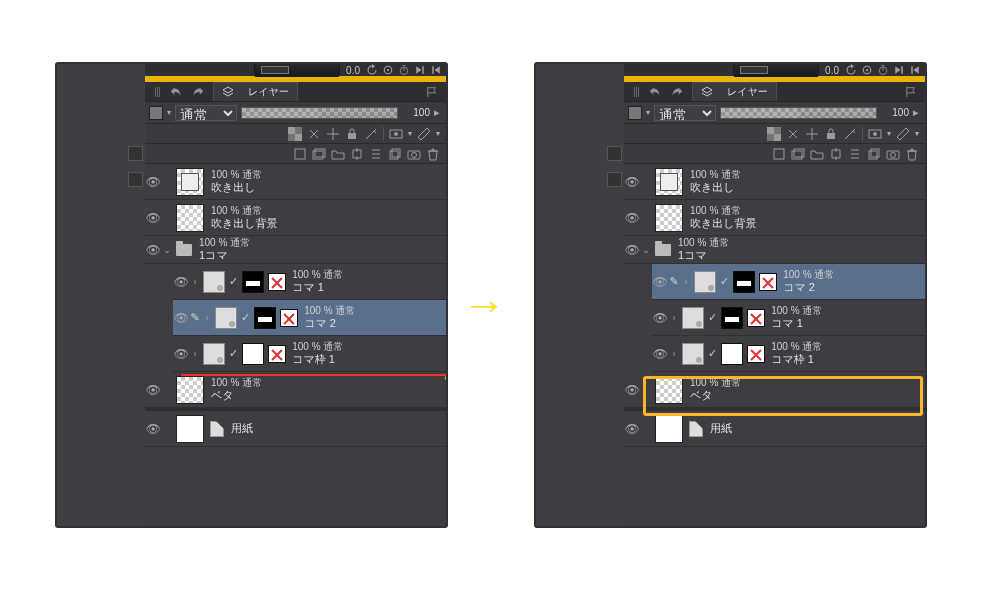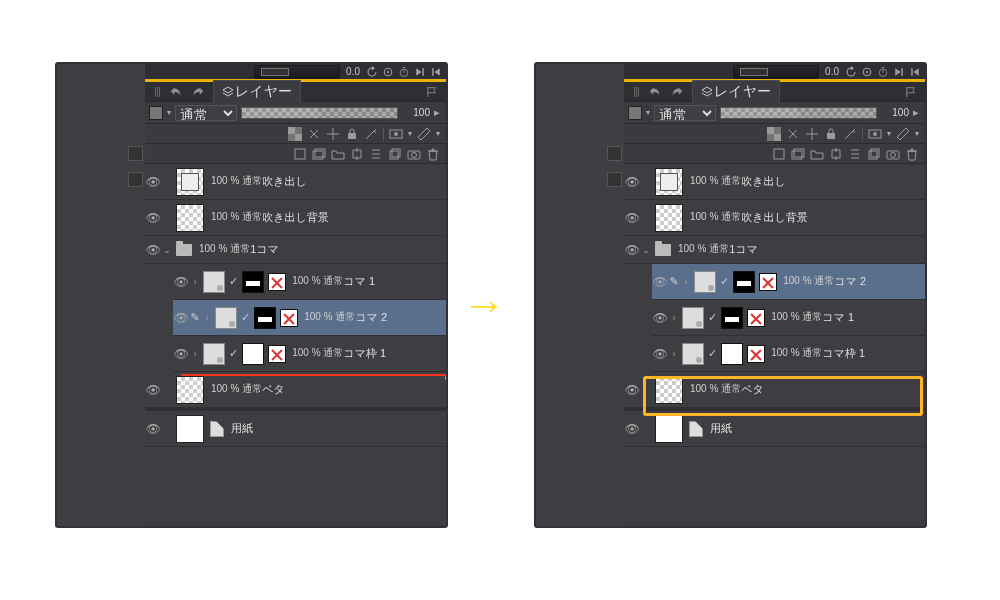--- a/index.html
+++ b/index.html
@@ -29,21 +29,21 @@
     background: #3e3e42;
     position: relative;
   }
   
   .nav {
     height: 18px;
     background: #2f2f33;
     display: flex; align-items: center; justify-content: flex-end;
     padding-right: 4px;
     gap: 4px;
-    border-bottom: 3px solid #eab308;
+    border-bottom: 6px solid #eab308;
   }
   .navwin {
     width: 86px; height: 14px;
     background: linear-gradient(#2a2a2e,#1a1a1e);
     border: 1px solid #1a1a1e;
     border-radius: 2px;
     position: relative;
   }
   .navwin::after{
     content:"";
@@ -56,25 +56,25 @@
   .tabbar {
     height: 20px;
     background: #2f2f33;
     display:flex;align-items:center;gap:8px;
     padding-left:10px;
     border-bottom:1px solid #26262a;
   }
   .tabbar .grip{ width:6px;height:10px;background:repeating-linear-gradient(90deg,#666,#666 1px,transparent 1px,transparent 2px);}
   .tabbar .undo,.tabbar .redo{width:14px;height:14px;opacity:.7;}
   .tabbar .layer-tab{
-    display:flex;align-items:center;gap:1px;
+    display:flex;align-items:center;gap:14px;
     background:#3a3a3f;
     padding:2px 8px;
     border:1px solid #4a4a50;border-bottom:none;
-    font-size:14px;color:#ddd;
+    font-size:10px;color:#ddd;
   }
   .tabbar .flag{width:14px;height:12px;opacity:.7;margin-left:auto;margin-right:6px;}
   
   .blend {
     height: 22px;
     background:#3a3a3f;
     border-bottom:1px solid #2a2a2e;
     display:flex;align-items:center;gap:4px;padding:0 4px;
   }
   .blend .swatch{width:14px;height:14px;border:1px solid #222;background:#777;}
@@ -131,21 +131,21 @@
   .mini-thumb .bar{position:absolute;left:3px;right:3px;top:9px;height:5px;background:#fff;}
   .redx{
     width:18px;height:18px;border:1px solid #111;background:#fff;
     position:relative;margin:0 2px;flex-shrink:0;
   }
   .redx::before,.redx::after{
     content:"";position:absolute;left:1px;right:1px;top:8px;height:2px;background:#d33;
   }
   .redx::before{transform:rotate(45deg);}
   .redx::after{transform:rotate(-45deg);}
-  .txtcol{display:flex;flex-direction:row;justify-content:flex-end;margin-left:4px;line-height:1.15;}
+  .txtcol{display:flex;flex-direction:column;justify-content:flex-end;margin-left:4px;line-height:1.15;}
   .txtcol .mode{font-size:10px;color:#d0d0d0;}
   .txtcol .name{font-size:11px;color:#e0e0e0;}
   .layer.selected{ background:#5a6f8c; }
   .layer .frame-ico{
     width:22px;height:22px;border:1px solid #888;background:#ddd;
     margin:0 2px;flex-shrink:0;position:relative;
   }
   .frame-ico::after{content:"";position:absolute;right:1px;bottom:1px;width:6px;height:6px;background:#aaa;border-radius:50%;}
   .layer .check{color:#ccc;margin:0 2px;flex-shrink:0;}
   .folder-ico{

